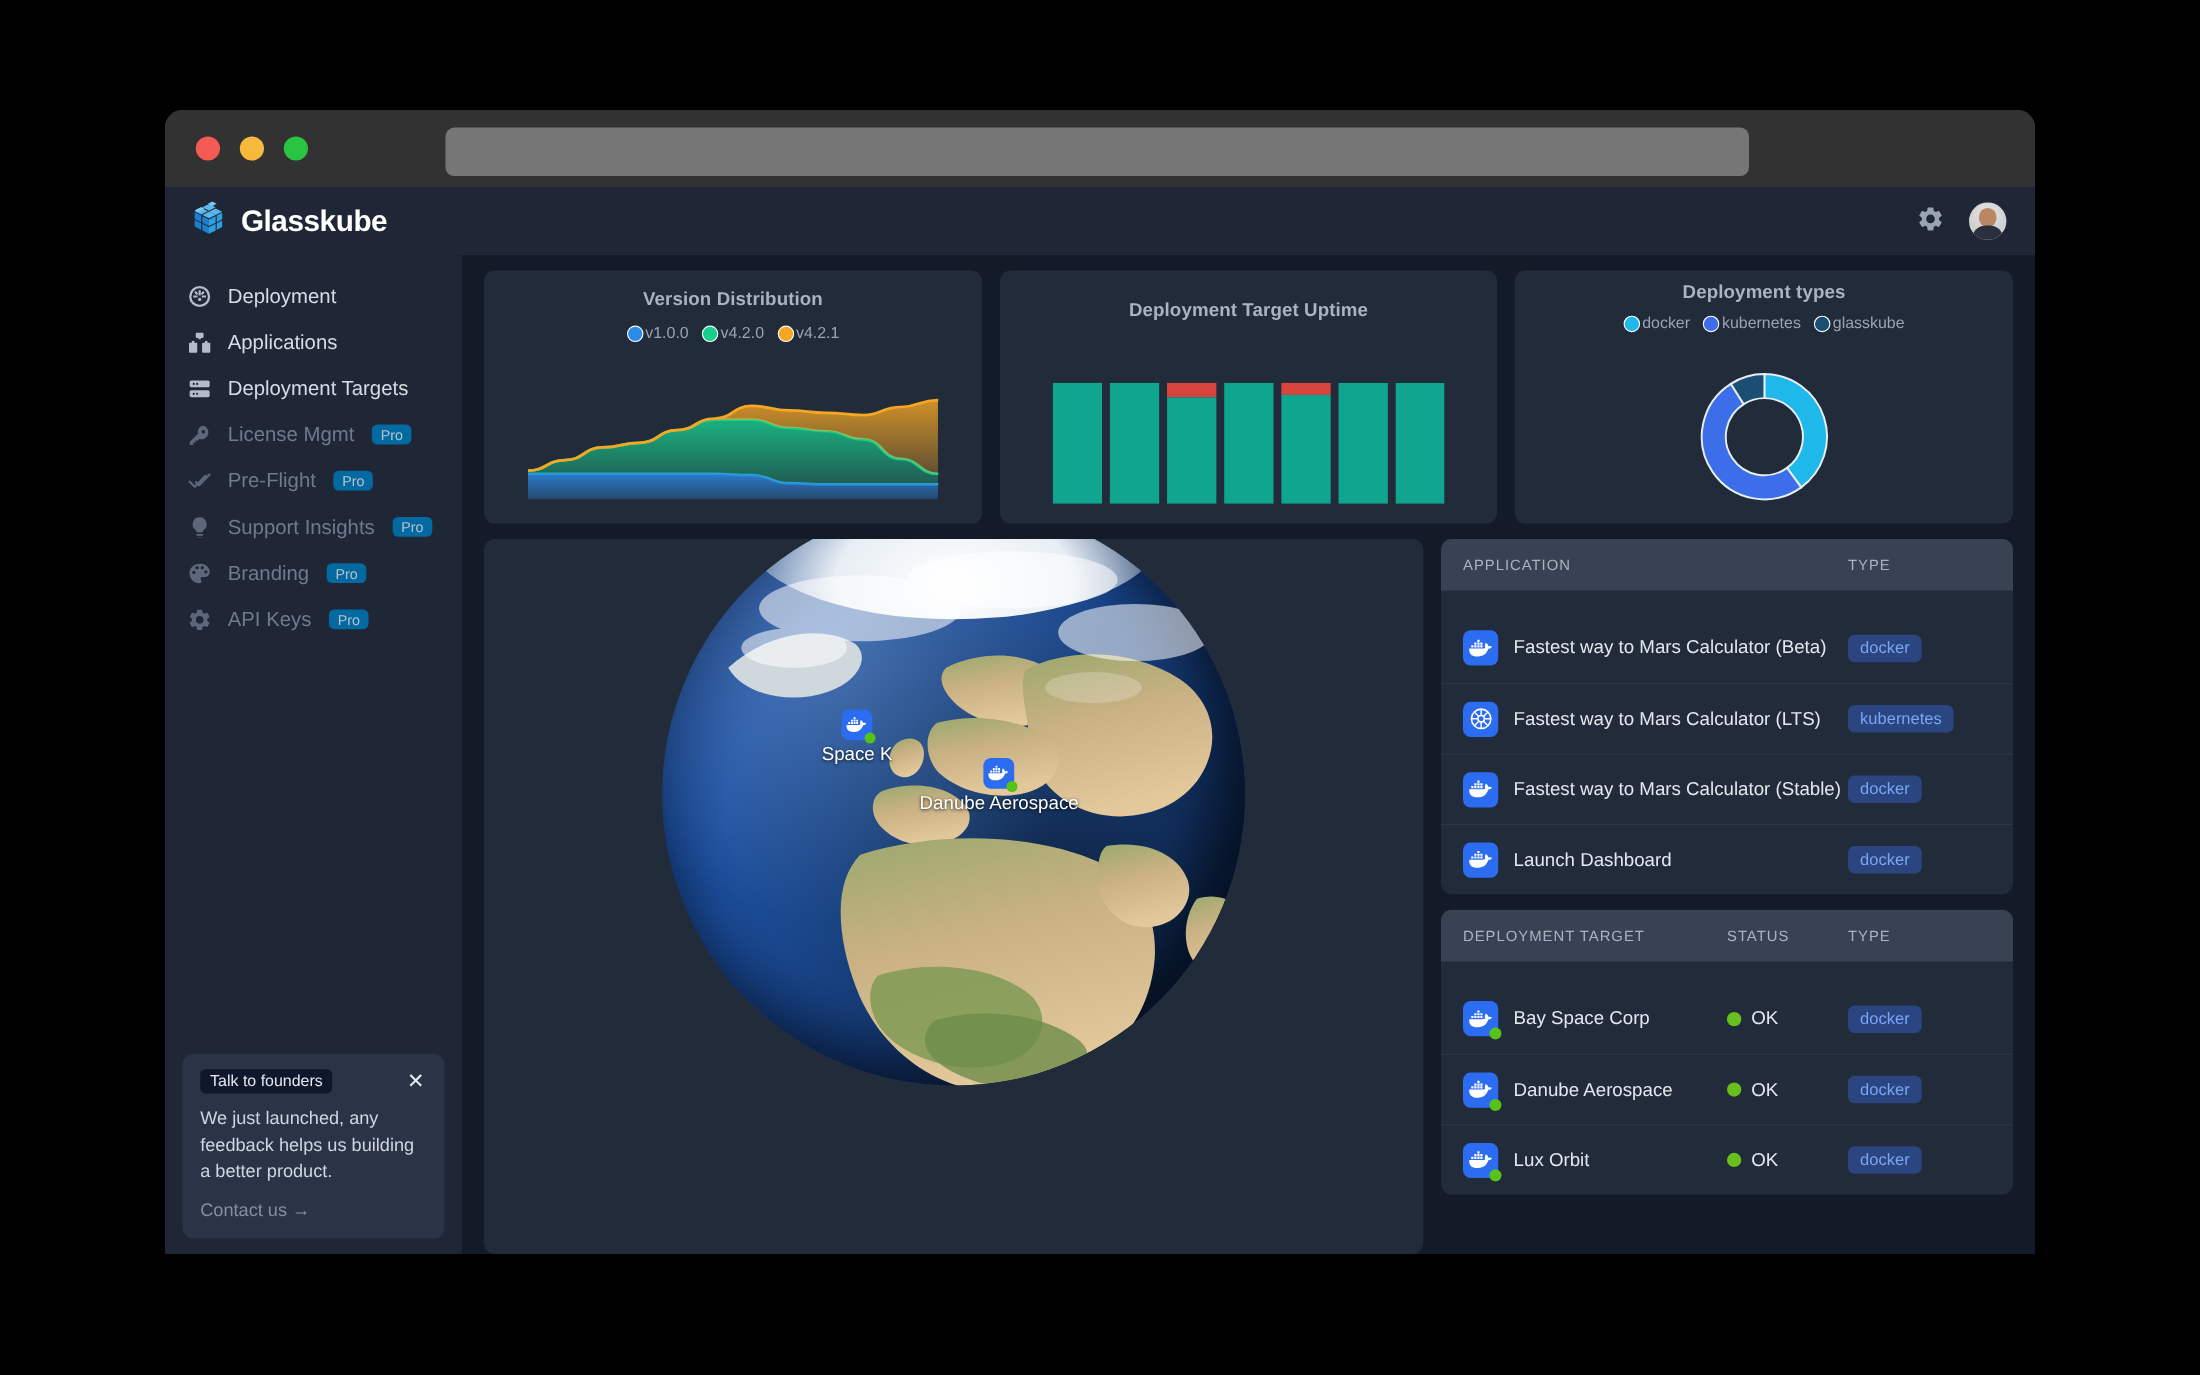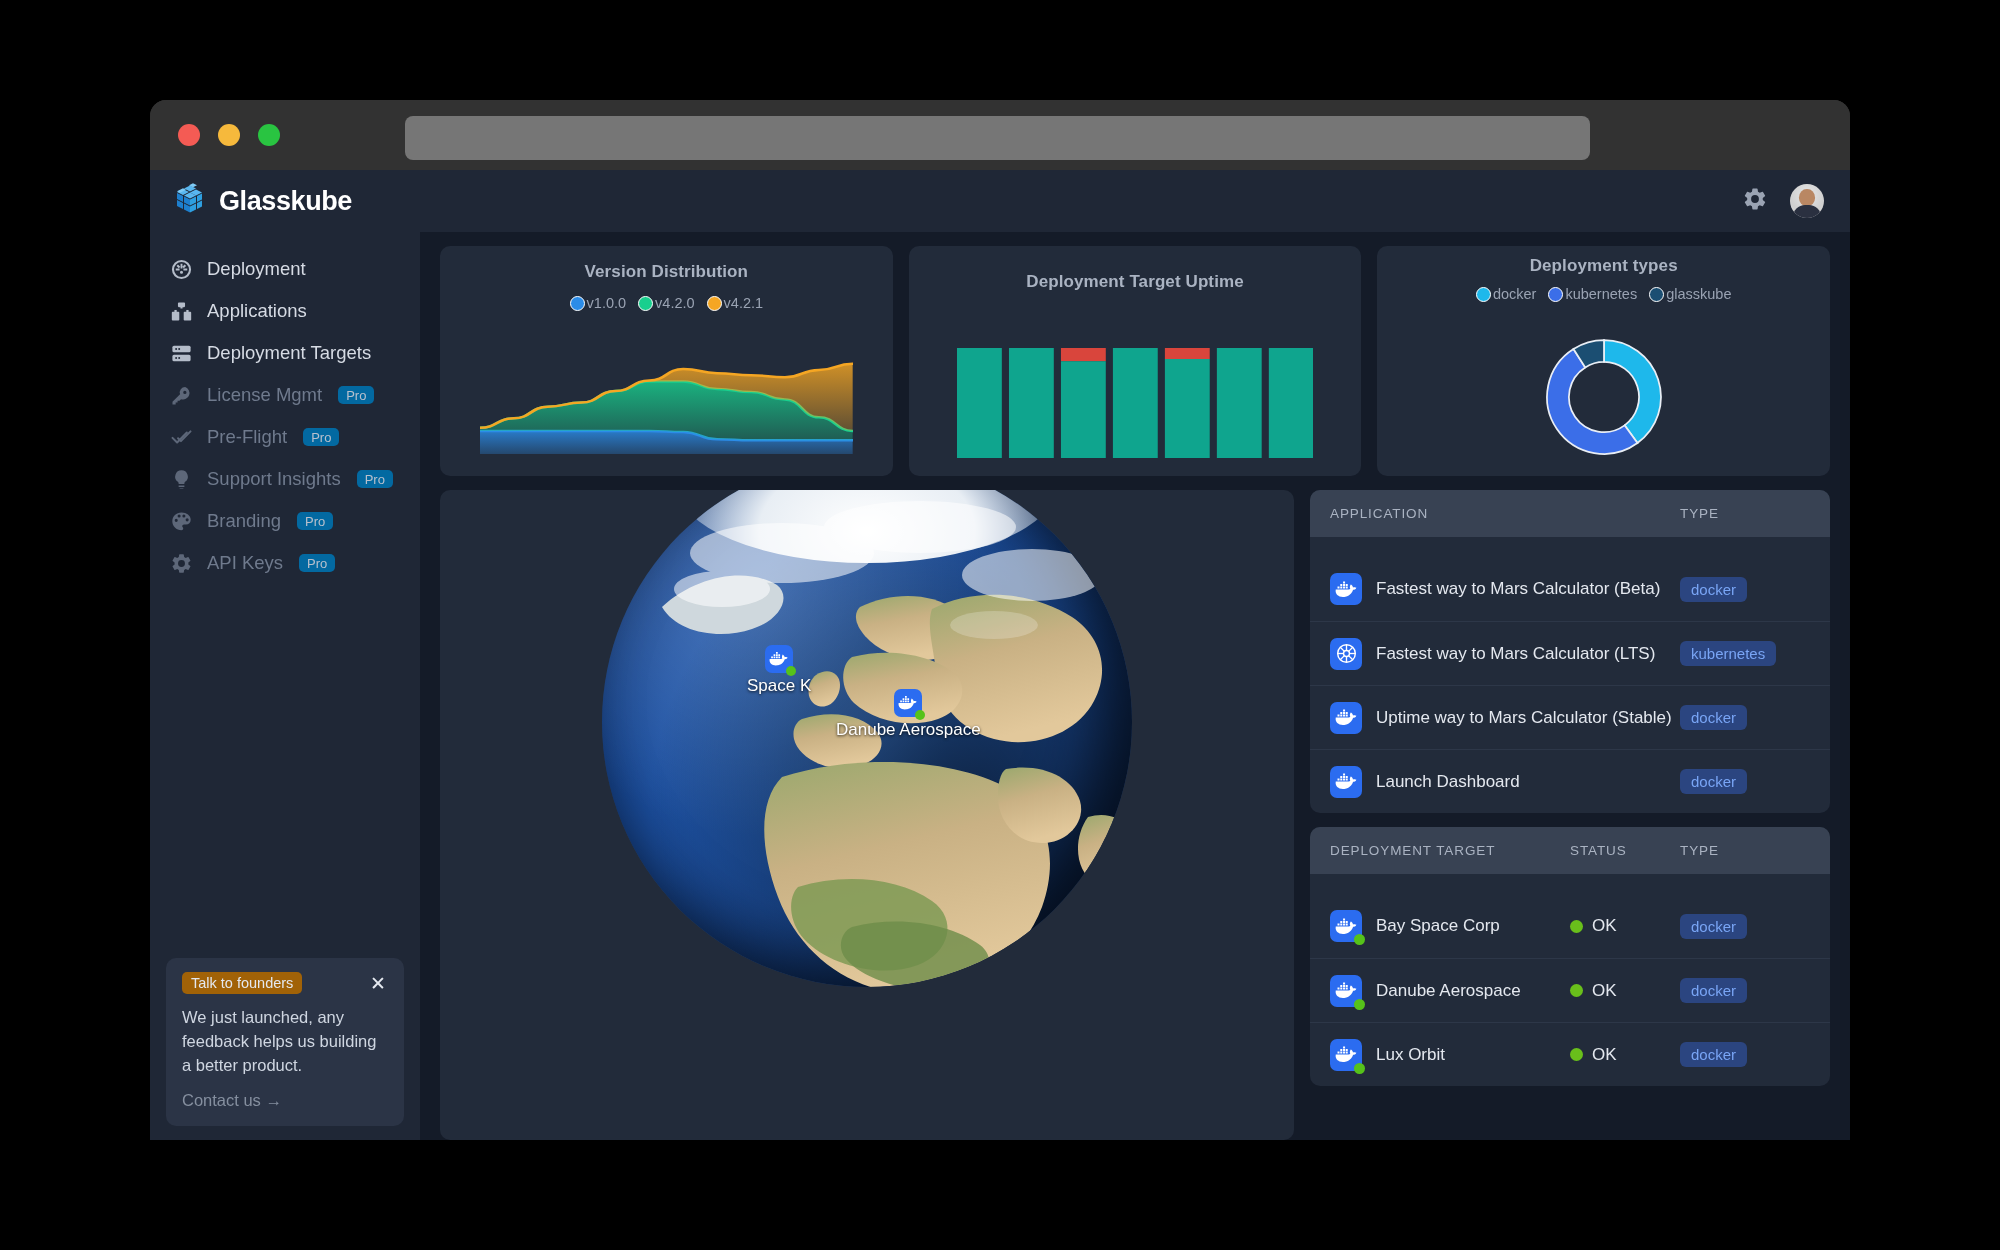--- a/index.html
+++ b/index.html
@@ -113,21 +113,21 @@
   
   #promo {
     position: absolute; left: 16px; bottom: 14px;
     width: 238px;
     background: #2b3446;
     border-radius: 10px;
     padding: 14px 16px 16px 16px;
   }
   #promohead { display: flex; align-items: flex-start; }
   #promotag {
-    background: #a16207; color: #e4e8ef; font-size: 14.5px;
+    background: #0f172a; color: #e4e8ef; font-size: 14.5px;
     padding: 4px 9px; border-radius: 5px; line-height: 1;
   }
   #promoclose {
     margin-left: auto; color: #e6eaf1; font-size: 19px; line-height: 1;
     cursor: pointer; padding: 2px 2px 0 8px;
   }
   #promotext {
     margin-top: 12px; color: #cfd6e1; font-size: 16.5px; line-height: 1.45;
   }
   #promolink {
@@ -596,21 +596,21 @@
                     </span>
                     <span class="cell-type"><span class="chip">kubernetes</span></span>
                   </div>
                   <div class="trow">
                     <span class="cell-app">
                       <span class="appicon">
                         <svg viewBox="0 0 24 24" fill="#ffffff">
                           <path d="M21.8 10.2c-.6-.4-1.9-.6-3-.4-.1-1-.7-1.9-1.7-2.7l-.6-.4-.4.6c-.5.8-.7 1.9-.6 2.9.1.4.2.8.5 1.1-.2.1-.5.3-.8.4-.6.2-1.3.3-2 .3H.8l-.1.4c-.2 1.3 0 2.7.6 3.9.7 1.4 1.9 2.4 3.5 2.9 1.1.3 2.3.5 3.5.5.9 0 1.8-.1 2.6-.2 1.2-.2 2.4-.6 3.4-1.2.9-.5 1.7-1.2 2.4-2 1.1-1.3 1.7-2.7 2.2-4h.2c1.2 0 2-.5 2.4-.9.3-.3.5-.6.6-1l.1-.4-.4-.2zM2.6 8.9h2.1v2.1H2.6V8.9zm2.9 0h2.1v2.1H5.5V8.9zm0-2.6h2.1v2.1H5.5V6.3zm2.9 2.6h2.1v2.1H8.4V8.9zm0-2.6h2.1v2.1H8.4V6.3zm0-2.6h2.1v2.1H8.4V3.7zm2.8 5.2h2.1v2.1h-2.1V8.9zm0-2.6h2.1v2.1h-2.1V6.3z"></path>
                         </svg>
                       </span>
-                      <span class="ellipsis">Uptime way to Mars Calculator (Stable)</span>
+                      <span class="ellipsis">Fastest way to Mars Calculator (Stable)</span>
                     </span>
                     <span class="cell-type"><span class="chip">docker</span></span>
                   </div>
                   <div class="trow">
                     <span class="cell-app">
                       <span class="appicon">
                         <svg viewBox="0 0 24 24" fill="#ffffff">
                           <path d="M21.8 10.2c-.6-.4-1.9-.6-3-.4-.1-1-.7-1.9-1.7-2.7l-.6-.4-.4.6c-.5.8-.7 1.9-.6 2.9.1.4.2.8.5 1.1-.2.1-.5.3-.8.4-.6.2-1.3.3-2 .3H.8l-.1.4c-.2 1.3 0 2.7.6 3.9.7 1.4 1.9 2.4 3.5 2.9 1.1.3 2.3.5 3.5.5.9 0 1.8-.1 2.6-.2 1.2-.2 2.4-.6 3.4-1.2.9-.5 1.7-1.2 2.4-2 1.1-1.3 1.7-2.7 2.2-4h.2c1.2 0 2-.5 2.4-.9.3-.3.5-.6.6-1l.1-.4-.4-.2zM2.6 8.9h2.1v2.1H2.6V8.9zm2.9 0h2.1v2.1H5.5V8.9zm0-2.6h2.1v2.1H5.5V6.3zm2.9 2.6h2.1v2.1H8.4V8.9zm0-2.6h2.1v2.1H8.4V6.3zm0-2.6h2.1v2.1H8.4V3.7zm2.8 5.2h2.1v2.1h-2.1V8.9zm0-2.6h2.1v2.1h-2.1V6.3z"></path>
                         </svg>
                       </span>

